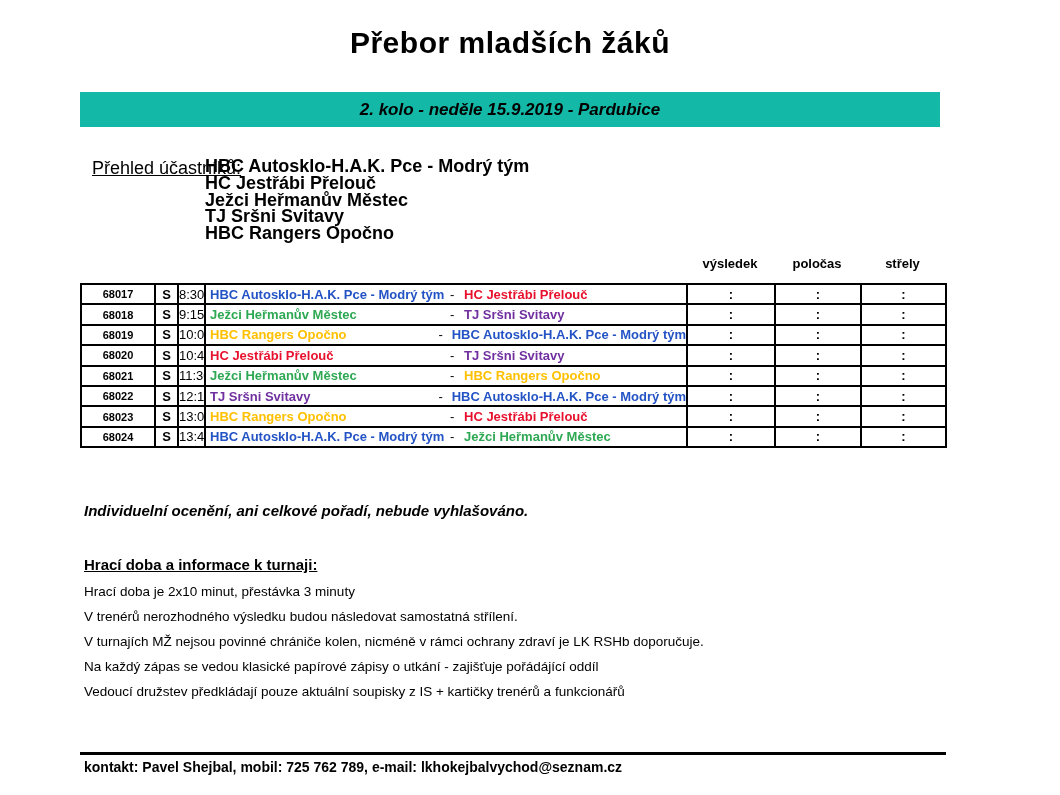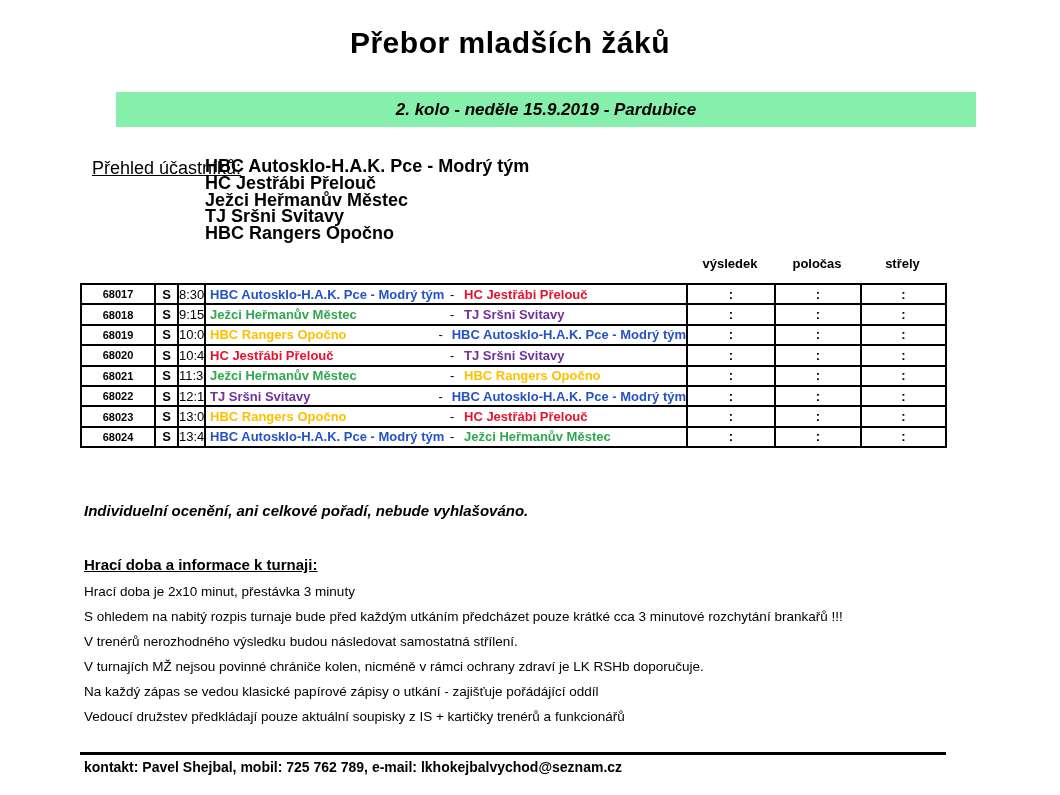--- a/index.html
+++ b/index.html
@@ -54,21 +54,21 @@
   .info-lines div { line-height:25px; white-space:nowrap; }
 
   .footer-rule { left:80px; top:752px; width:866px; height:3px; background:#000; }
   .contact { left:84px; top:759px; font-size:14px; font-weight:bold; white-space:nowrap; }
 </style>
 </head>
 <body>
 
 <h1 class="abs title">Přebor mladších žáků</h1>
 
-<div class="abs banner" style="background: #86efac; margin-left: 36px;">2. kolo - neděle 15.9.2019 - Pardubice</div>
+<div class="abs banner" style="background: #14b8a6;">2. kolo - neděle 15.9.2019 - Pardubice</div>
 
 <div class="abs participants">
   <div class="label">Přehled účastníků:</div>
   <ul id="participants-list">
       <li>HBC Autosklo-H.A.K. Pce - Modrý tým</li>
       <li>HC Jestřábi Přelouč</li>
       <li>Ježci Heřmanův Městec</li>
       <li>TJ Sršni Svitavy</li>
       <li>HBC Rangers Opočno</li>
     </ul>
@@ -221,21 +221,20 @@
   </tr>
 </tbody>
   </table>
 </div>
 
 <div class="abs note">Individuelní ocenění, ani celkové pořadí, nebude vyhlašováno.</div>
 
 <div class="abs info-heading">Hrací doba a informace k turnaji:</div>
 <div class="abs info-lines" id="info-lines">
     <div>Hrací doba je 2x10 minut, přestávka 3 minuty</div>
-    <div>S ohledem na nabitý rozpis turnaje bude před každým utkáním předcházet pouze krátké cca 3 minutové rozchytání brankařů !!!</div>
     <div>V trenérů nerozhodného výsledku budou následovat samostatná střílení.</div>
     <div>V turnajích MŽ nejsou povinné chrániče kolen, nicméně v rámci ochrany zdraví je LK RSHb doporučuje.</div>
     <div>Na každý zápas se vedou klasické papírové zápisy o utkání - zajišťuje pořádájící oddíl</div>
     <div>Vedoucí družstev předkládají pouze aktuální soupisky z IS + kartičky trenérů a funkcionářů</div>
   </div>
 
 <div class="abs footer-rule"></div>
 <div class="abs contact">kontakt: Pavel Shejbal, mobil: 725 762 789, e-mail: lkhokejbalvychod@seznam.cz</div>
 
 </body></html>

